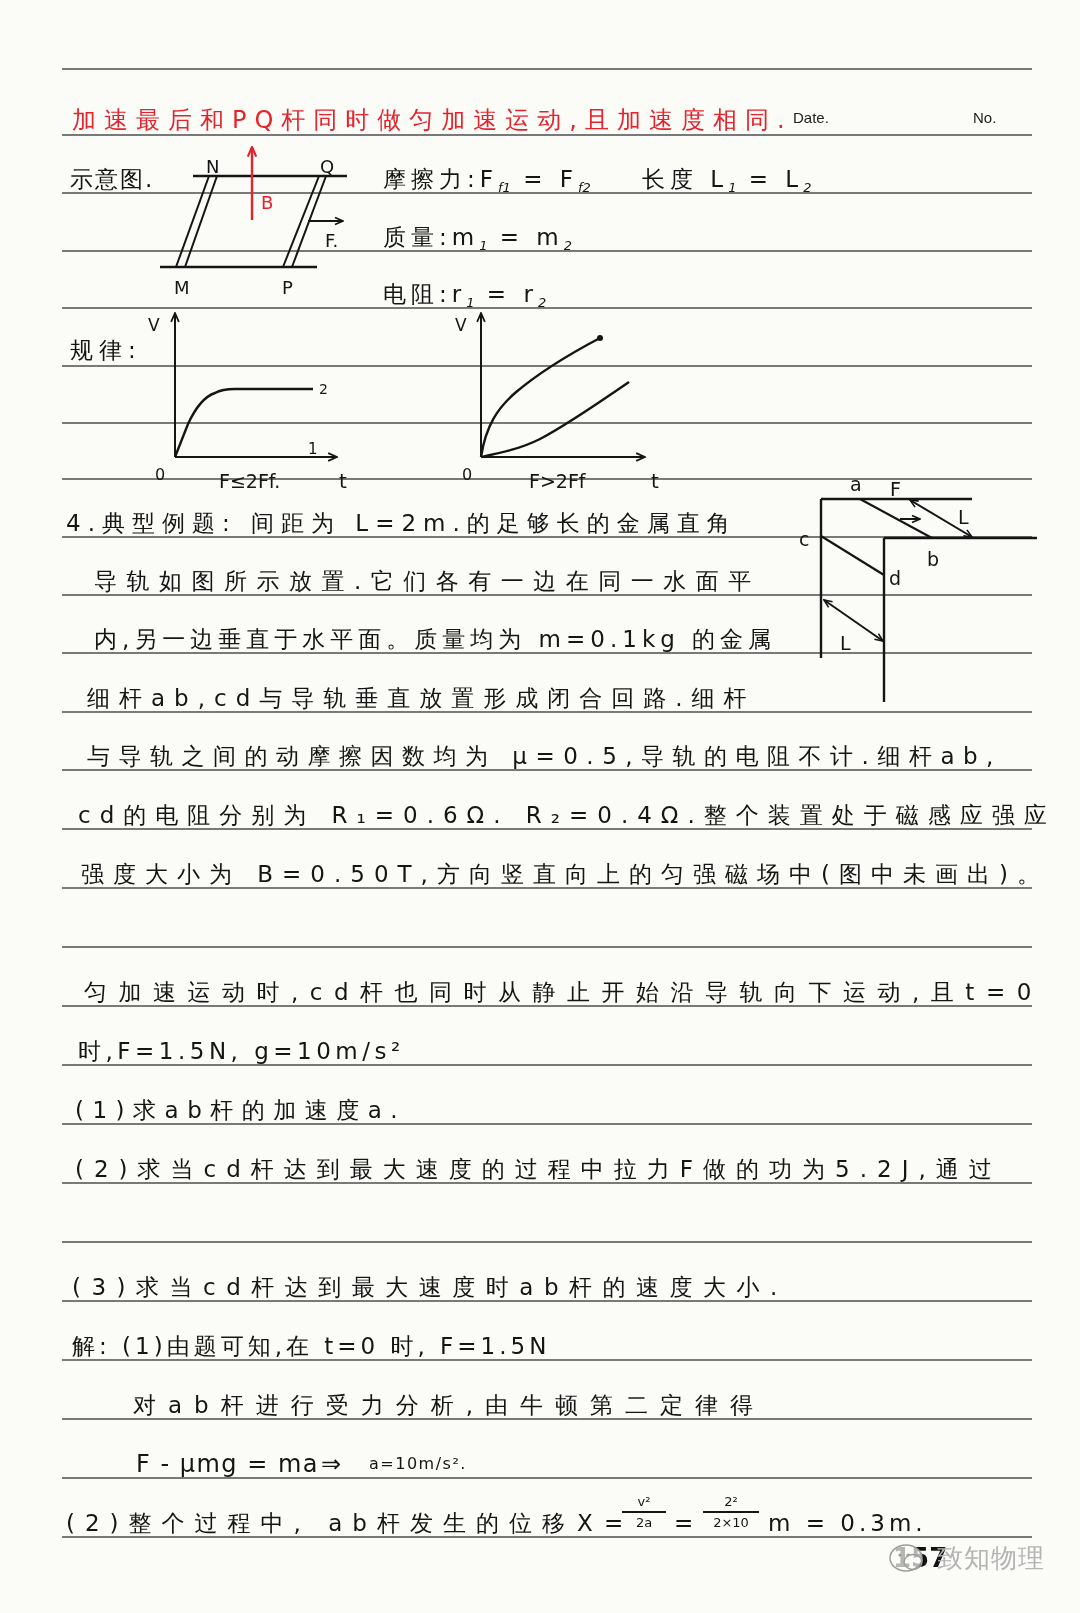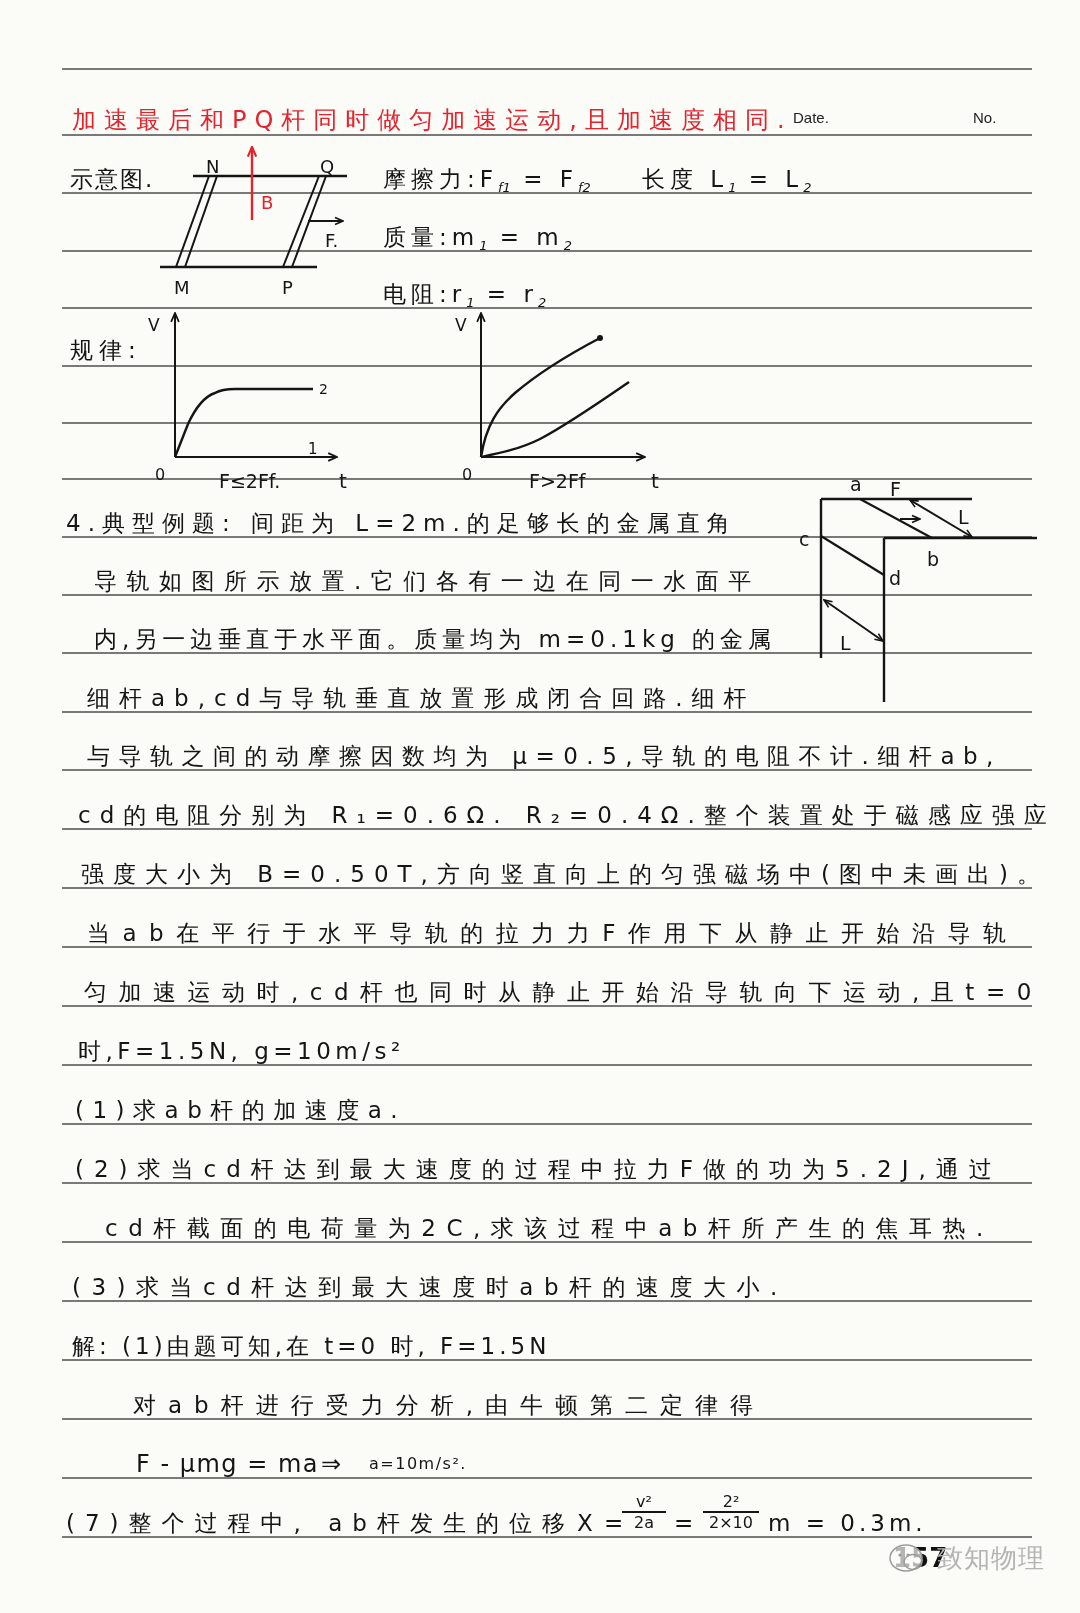--- a/index.html
+++ b/index.html
@@ -2,21 +2,21 @@
 <html><head>
 <meta charset="utf-8">
 <style>
   html,body{margin:0;padding:0;background:#fbfbf8;}
   .page{position:relative;width:1080px;height:1613px;overflow:hidden;background:#fbfbf8;font-family:"DejaVu Sans",sans-serif;color:#151515;border-radius:23px;}
   .rule{position:absolute;left:62px;width:970px;height:2px;background:#5c5c5c;opacity:.82;}
   .row{position:absolute;white-space:nowrap;font-size:23px;line-height:28px;}
   .heading{color:#e4232c;font-size:24px;}
   .printed{position:absolute;white-space:nowrap;font-family:"Liberation Sans",sans-serif;font-size:15px;line-height:18px;color:#222;}
   sub{font-size:13px;vertical-align:-5px;letter-spacing:0;font-style:italic;}
-  .frac{position:absolute;display:flex;flex-direction:column;align-items:center;font-size:16px;line-height:17px;white-space:nowrap;}
+  .frac{position:absolute;display:flex;flex-direction:column;align-items:center;font-size:13px;line-height:17px;white-space:nowrap;}
   .frac .bar{width:100%;height:2px;background:#151515;margin:1px 0;}
   svg{position:absolute;overflow:visible;}
   svg text{font-family:"DejaVu Sans",sans-serif;fill:#151515;}
   .pagenum{position:absolute;font-family:"DejaVu Sans",sans-serif;font-size:26px;line-height:30px;color:#111;font-weight:bold;}
   .wm-text{position:absolute;font-family:"DejaVu Sans",sans-serif;font-size:26px;line-height:30px;color:#b4b4b4;letter-spacing:1px;}
 </style>
 </head>
 <body>
 
 <div class="page">
@@ -116,27 +116,25 @@
     </g>
   </svg>
 
   <div class="row" style="left:66px;top:509px;letter-spacing:7px">4.典型例题: 间距为 L=2m.的足够长的金属直角</div>
   <div class="row" style="left:94px;top:567px;letter-spacing:9.5px">导轨如图所示放置.它们各有一边在同一水面平</div>
   <div class="row" style="left:94px;top:625px;letter-spacing:5px">内,另一边垂直于水平面。质量均为 m=0.1kg 的金属</div>
   <div class="row" style="left:87px;top:684px;letter-spacing:9px">细杆ab,cd与导轨垂直放置形成闭合回路.细杆</div>
   <div class="row" style="left:87px;top:742px;letter-spacing:8.5px">与导轨之间的动摩擦因数均为 μ=0.5,导轨的电阻不计.细杆ab,</div>
   <div class="row" style="left:78px;top:801px;letter-spacing:9px">cd的电阻分别为 R₁=0.6Ω. R₂=0.4Ω.整个装置处于磁感应强应</div>
   <div class="row" style="left:81px;top:860px;letter-spacing:9px">强度大小为 B=0.50T,方向竖直向上的匀强磁场中(图中未画出)。</div>
-  <div class="row" style="left:87px;top:919px;letter-spacing:12.5px">当ab在平行于水平导轨的拉力力F作用下从静止开始沿导轨</div>
   <div class="row" style="left:84px;top:978px;letter-spacing:11.5px">匀加速运动时,cd杆也同时从静止开始沿导轨向下运动,且t=0</div>
   <div class="row" style="left:78px;top:1037px;letter-spacing:4.5px">时,F=1.5N, g=10m/s²</div>
 
   <div class="row" style="left:75px;top:1096px;letter-spacing:8.5px">(1)求ab杆的加速度a.</div>
   <div class="row" style="left:75px;top:1155px;letter-spacing:10px">(2)求当cd杆达到最大速度的过程中拉力F做的功为5.2J,通过</div>
-  <div class="row" style="left:105px;top:1214px;letter-spacing:10.5px">cd杆截面的电荷量为2C,求该过程中ab杆所产生的焦耳热.</div>
   <div class="row" style="left:72px;top:1273px;letter-spacing:10.5px">(3)求当cd杆达到最大速度时ab杆的速度大小.</div>
 
   <svg style="left:780px;top:460px;width:265px;height:245px" viewBox="780 460 265 245">
     <defs>
       <marker id="arrD" viewBox="0 0 10 10" refX="9" refY="5" markerWidth="10" markerHeight="10" markerUnits="userSpaceOnUse" orient="auto-start-reverse">
         <path d="M1,1.5 L9,5 L1,8.5" fill="none" stroke="#151515" stroke-width="1.6"></path>
       </marker>
     </defs>
     <line x1="821" y1="499" x2="972" y2="499" stroke="#151515" stroke-width="2.4"></line>
     <line x1="821" y1="499" x2="821" y2="658" stroke="#151515" stroke-width="2.4"></line>
@@ -155,21 +153,21 @@
     <text x="889" y="585" font-size="19">d</text>
     <text x="840" y="650" font-size="19">L</text>
   </svg>
 
   <div class="row" style="left:72px;top:1332px;letter-spacing:4px">解: (1)由题可知,在 t=0 时, F=1.5N</div>
   <div class="row" style="left:133px;top:1391px;letter-spacing:12px">对ab杆进行受力分析,由牛顿第二定律得</div>
   <div class="row" style="left:136px;top:1450px;letter-spacing:1.5px;font-size:24px">F - μmg = ma</div>
   <div class="row" style="left:321px;top:1450px;font-size:24px">⇒</div>
   <div class="row" style="left:369px;top:1450px;letter-spacing:1.5px;font-size:16px">a=10m/s².</div>
 
-  <div class="row" style="left:66px;top:1509px;letter-spacing:10px">(7)整个过程中, ab杆发生的位移</div>
+  <div class="row" style="left:66px;top:1509px;letter-spacing:10px">(2)整个过程中, ab杆发生的位移</div>
   <div class="row" style="left:577px;top:1509px;letter-spacing:2px">X =</div>
   <div class="frac" style="left:622px;top:1493px;width:44px">
     <span>v²</span>
     <span class="bar"></span>
     <span>2a</span>
   </div>
   <div class="row" style="left:674px;top:1509px">=</div>
   <div class="frac" style="left:703px;top:1493px;width:56px">
     <span>2²</span>
     <span class="bar"></span>

